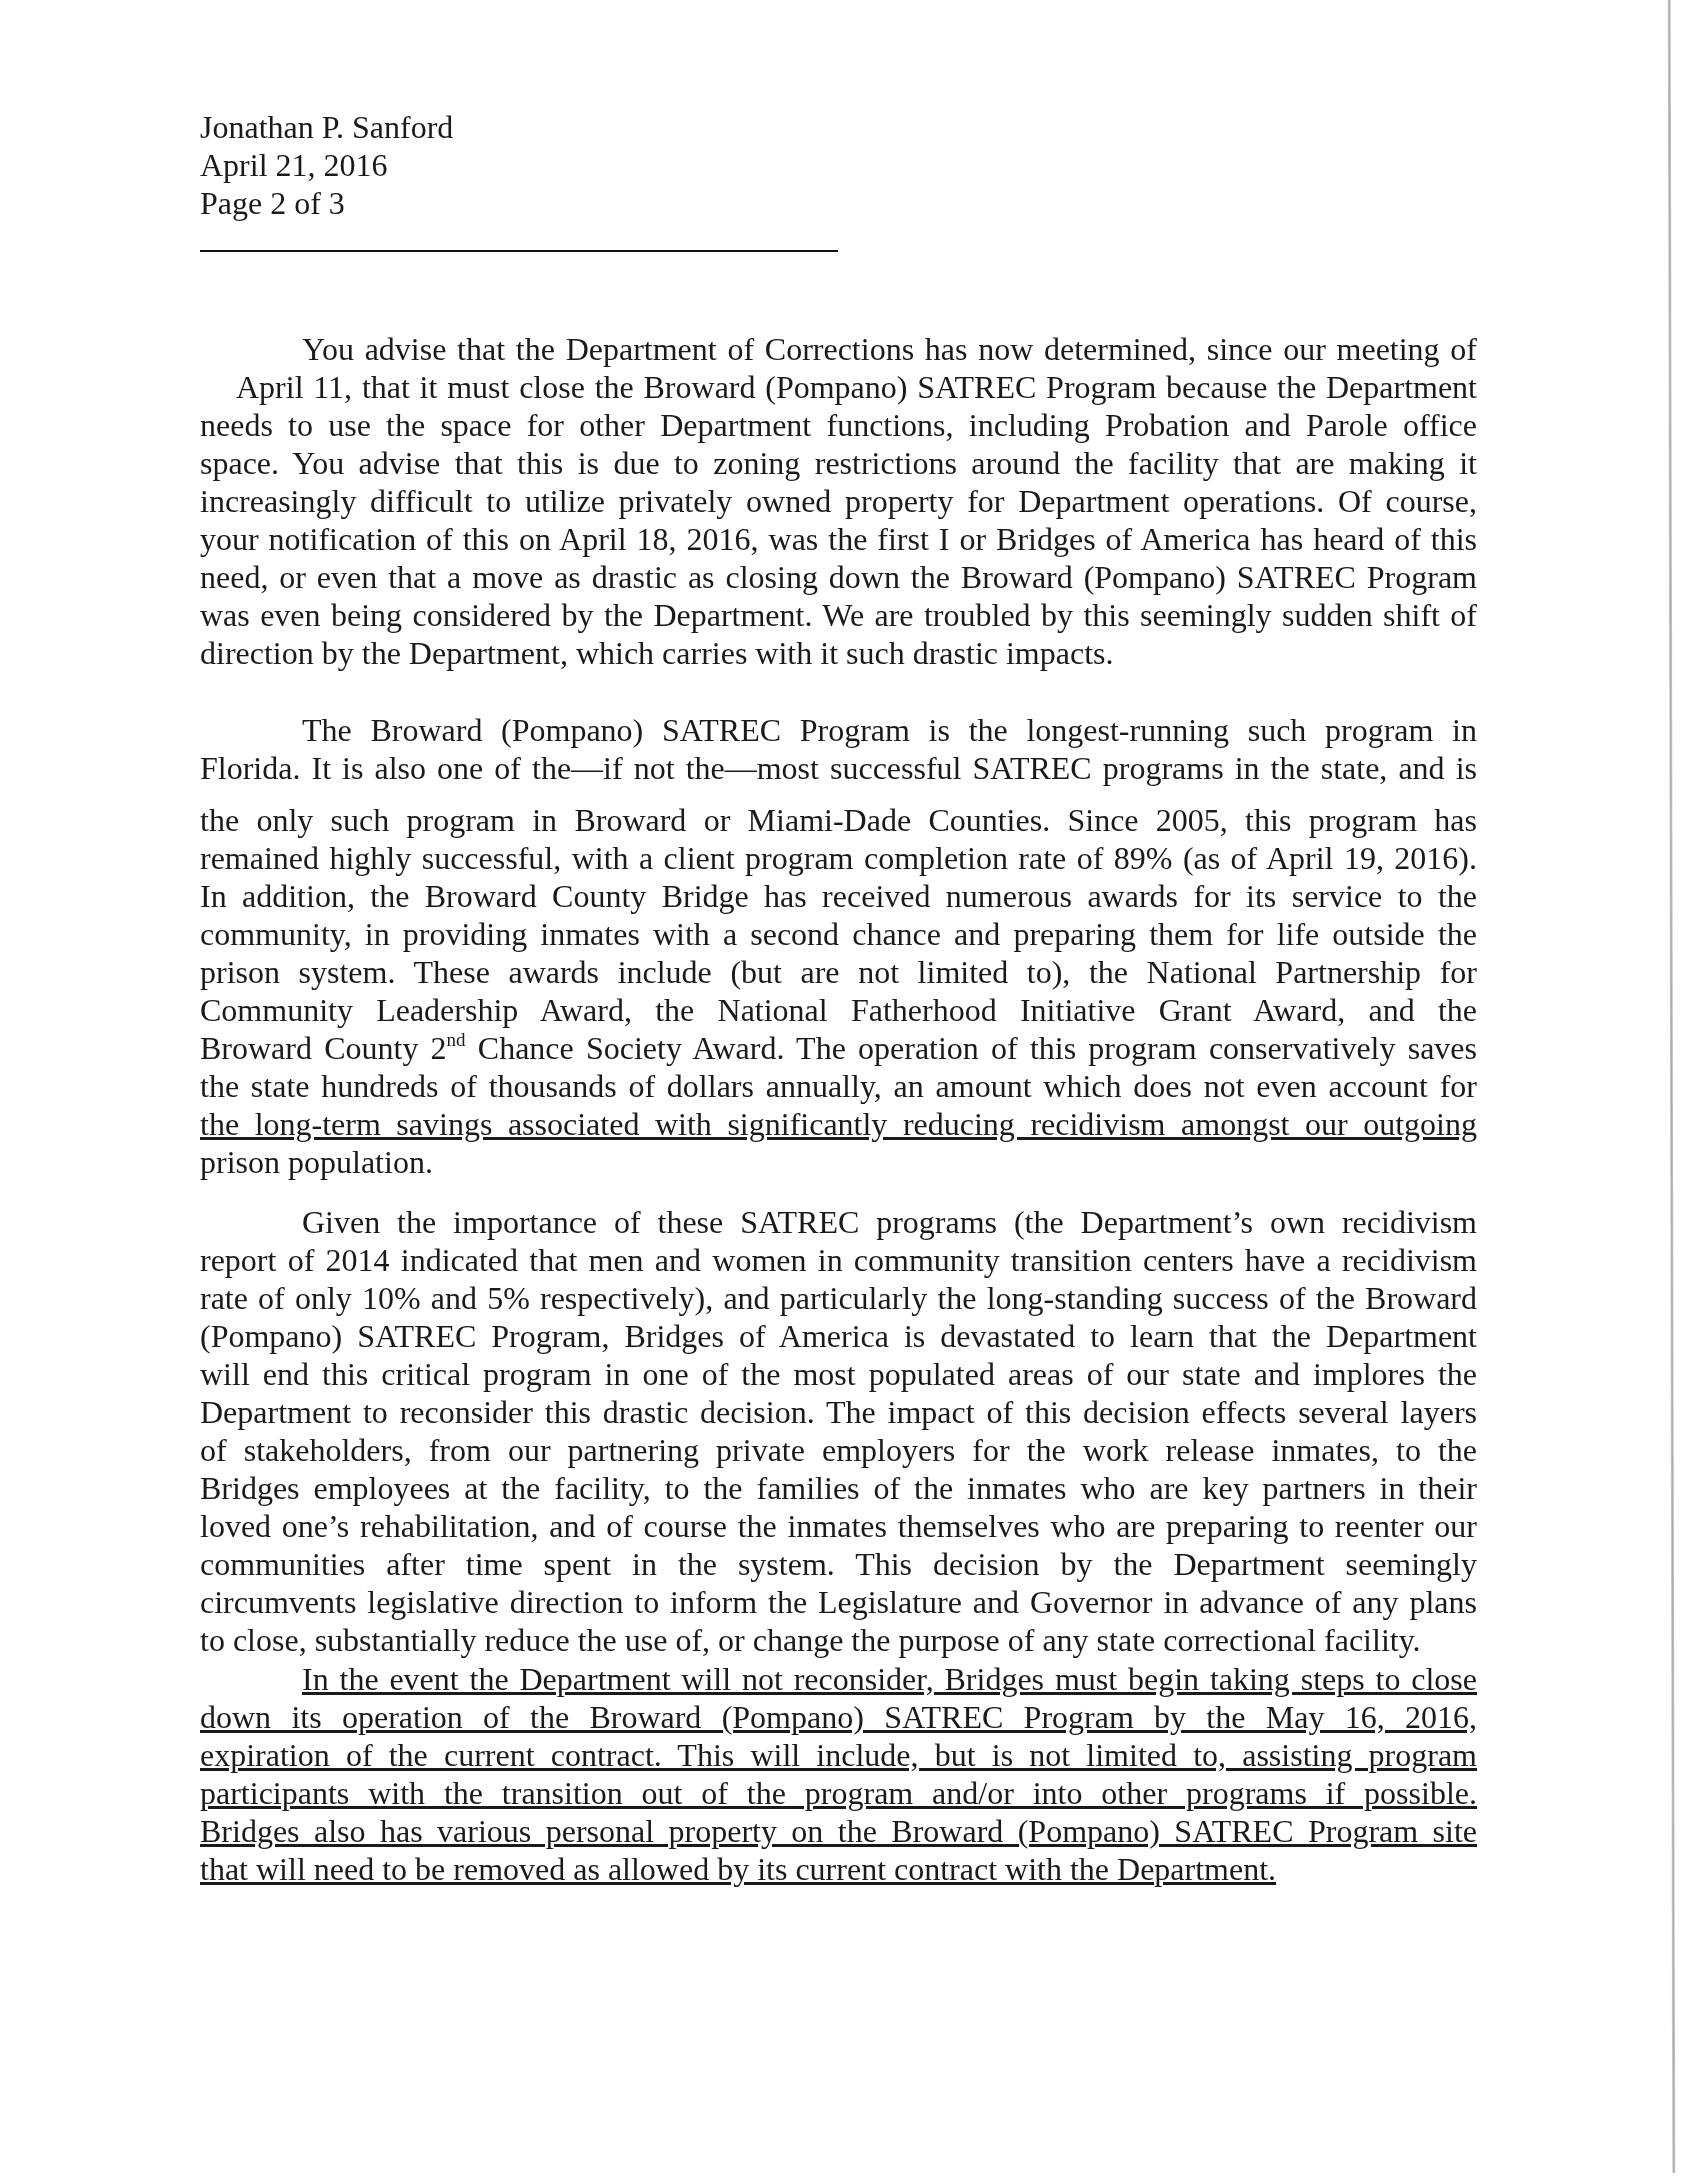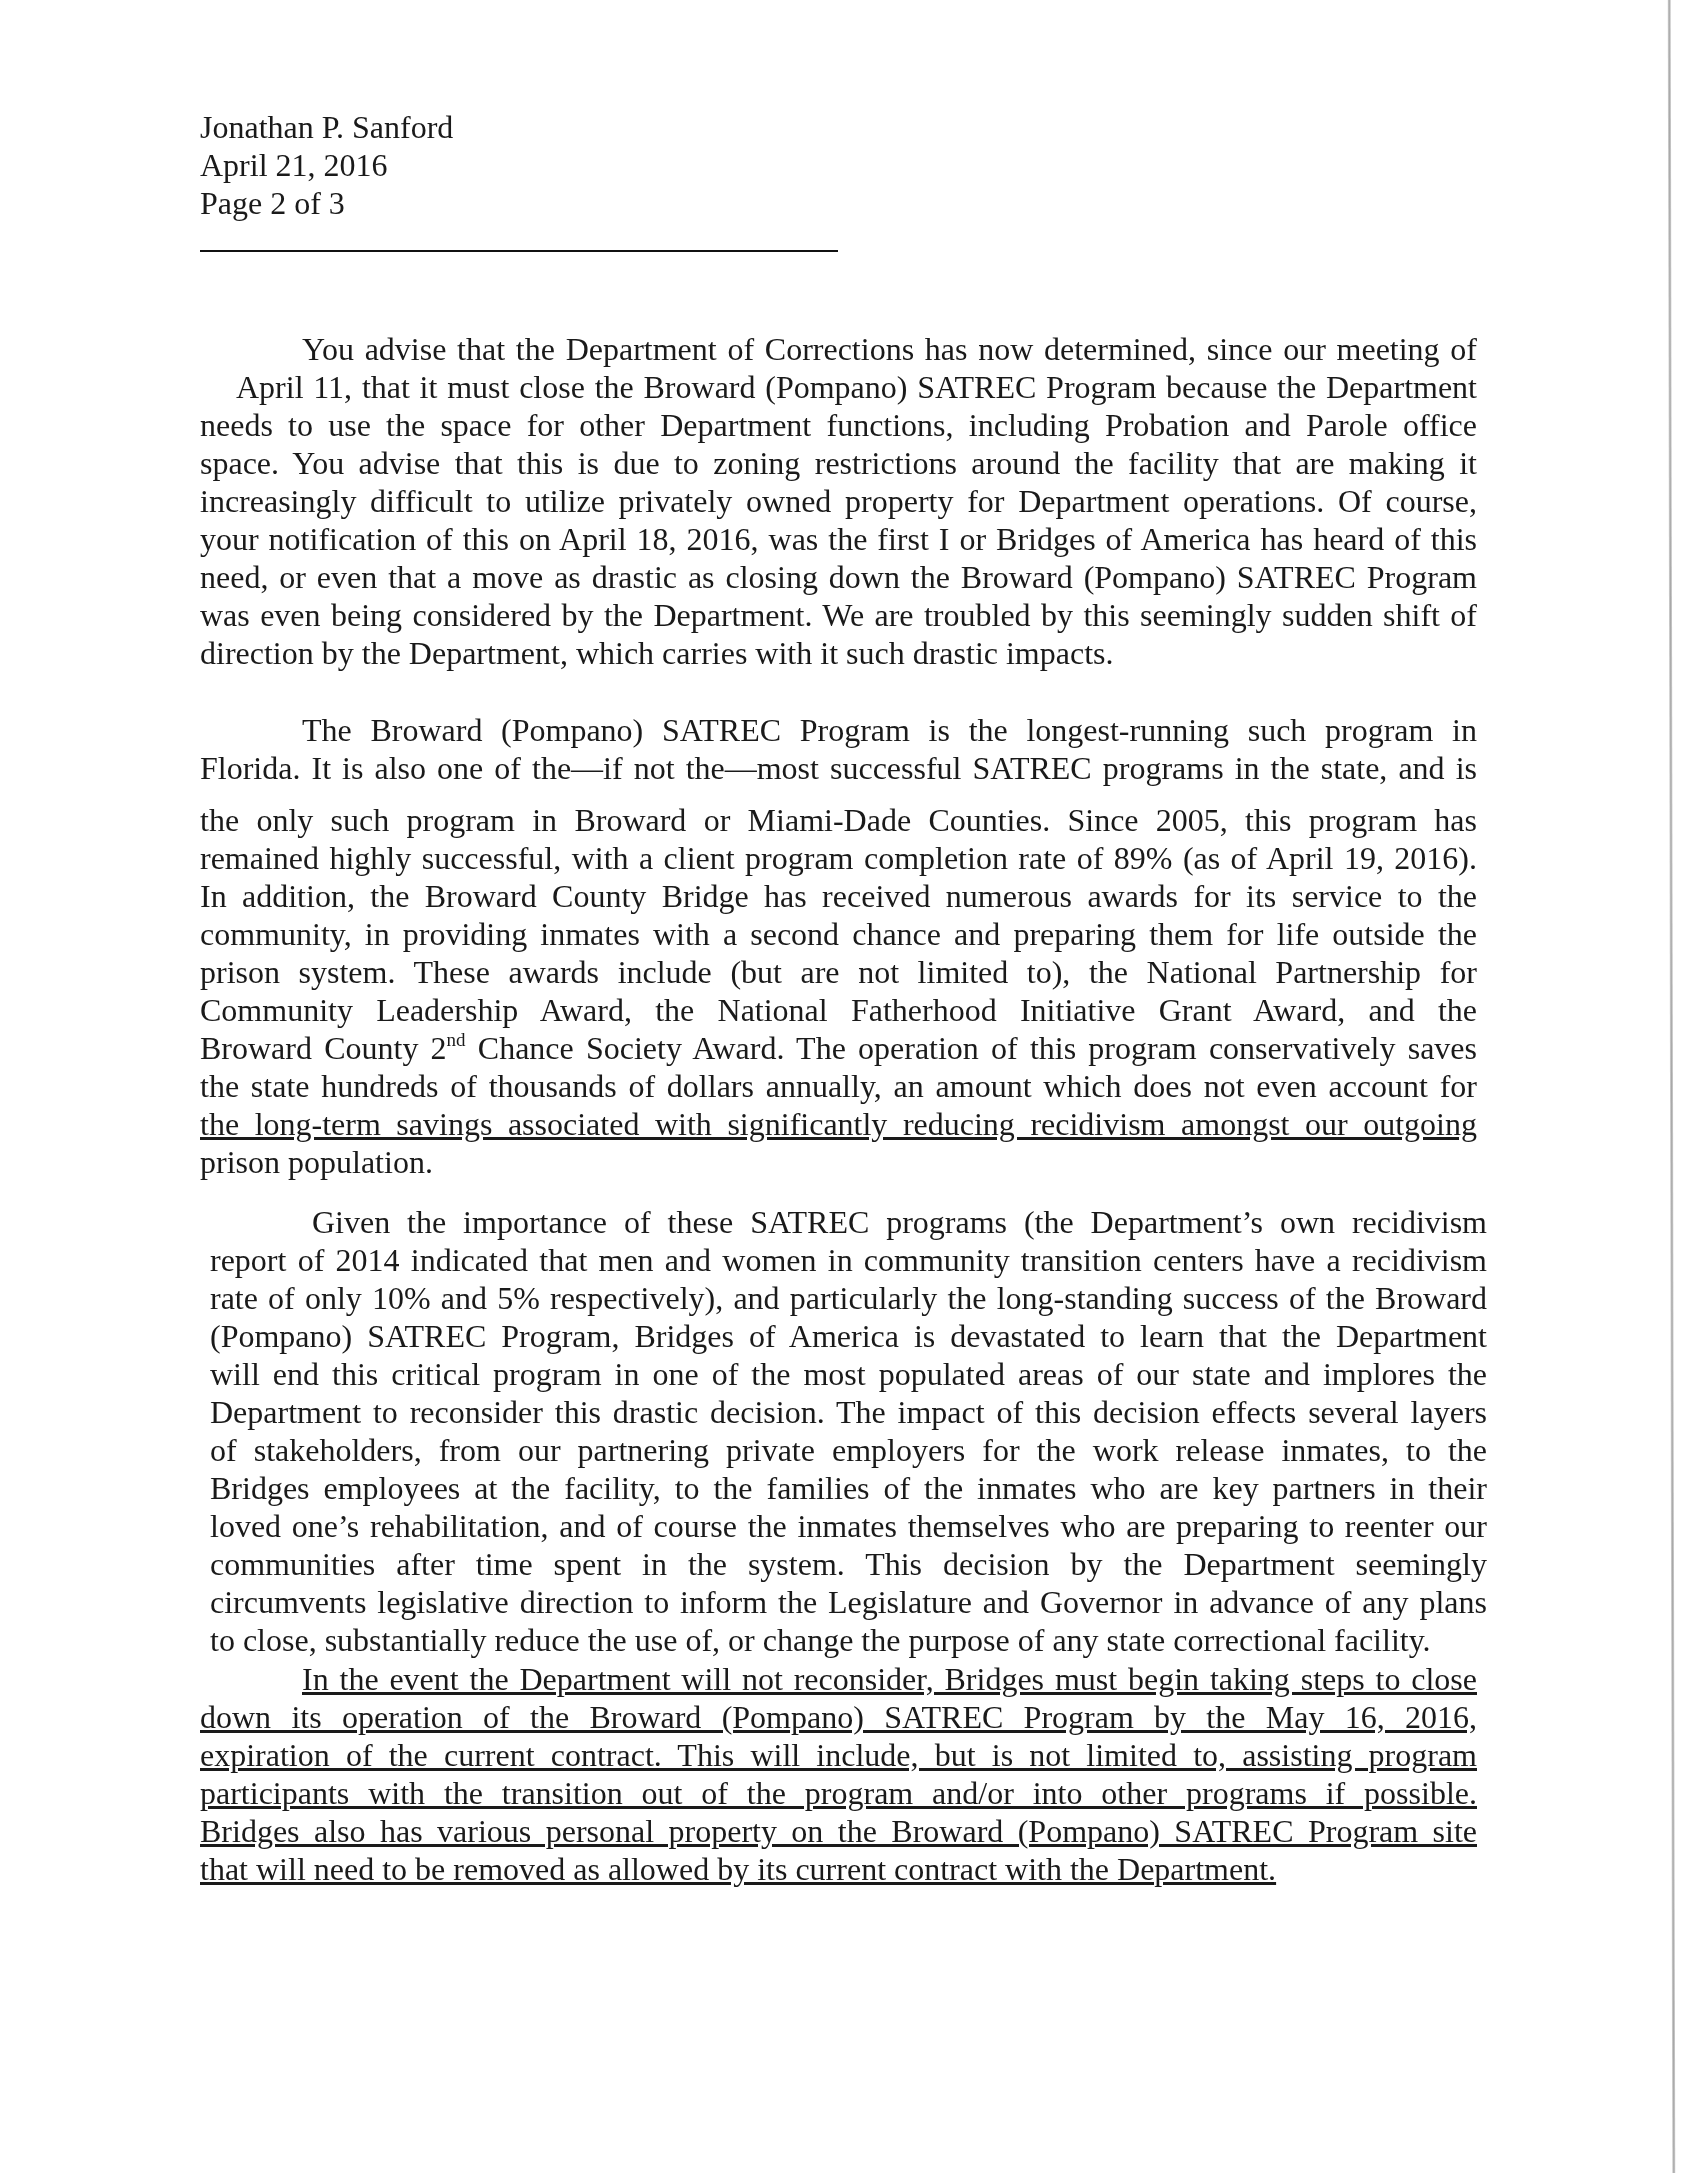--- a/index.html
+++ b/index.html
@@ -54,21 +54,21 @@
         <div class="line" style="white-space: normal;">remained highly successful, with a client program completion rate of 89% (as of April 19, 2016).</div>
         <div class="line" style="white-space: normal;">In addition, the Broward County Bridge has received numerous awards for its service to the</div>
         <div class="line" style="white-space: normal;">community, in providing inmates with a second chance and preparing them for life outside the</div>
         <div class="line" style="white-space: normal;">prison system. These awards include (but are not limited to), the National Partnership for</div>
         <div class="line" style="white-space: normal;">Community Leadership Award, the National Fatherhood Initiative Grant Award, and the</div>
         <div class="line" style="white-space: normal;">Broward County 2<sup>nd</sup> Chance Society Award. The operation of this program conservatively saves</div>
         <div class="line" style="white-space: normal;">the state hundreds of thousands of dollars annually, an amount which does not even account for</div>
         <div class="line" style="white-space: normal; text-decoration: underline;">the long-term savings associated with significantly reducing recidivism amongst our outgoing</div>
         <div class="line last" style="white-space: normal;">prison population.</div>
       </div>
-      <div class="para" style="top: 1203px; margin-left: 10px;">
+      <div class="para" style="top: 1203px;">
         <div class="line first" style="white-space: normal;">Given the importance of these SATREC programs (the Department’s own recidivism</div>
         <div class="line" style="white-space: normal;">report of 2014 indicated that men and women in community transition centers have a recidivism</div>
         <div class="line" style="white-space: normal;">rate of only 10% and 5% respectively), and particularly the long-standing success of the Broward</div>
         <div class="line" style="white-space: normal;">(Pompano) SATREC Program, Bridges of America is devastated to learn that the Department</div>
         <div class="line" style="white-space: normal;">will end this critical program in one of the most populated areas of our state and implores the</div>
         <div class="line" style="white-space: normal;">Department to reconsider this drastic decision. The impact of this decision effects several layers</div>
         <div class="line" style="white-space: normal;">of stakeholders, from our partnering private employers for the work release inmates, to the</div>
         <div class="line" style="white-space: normal;">Bridges employees at the facility, to the families of the inmates who are key partners in their</div>
         <div class="line" style="white-space: normal;">loved one’s rehabilitation, and of course the inmates themselves who are preparing to reenter our</div>
         <div class="line" style="white-space: normal;">communities after time spent in the system. This decision by the Department seemingly</div>

